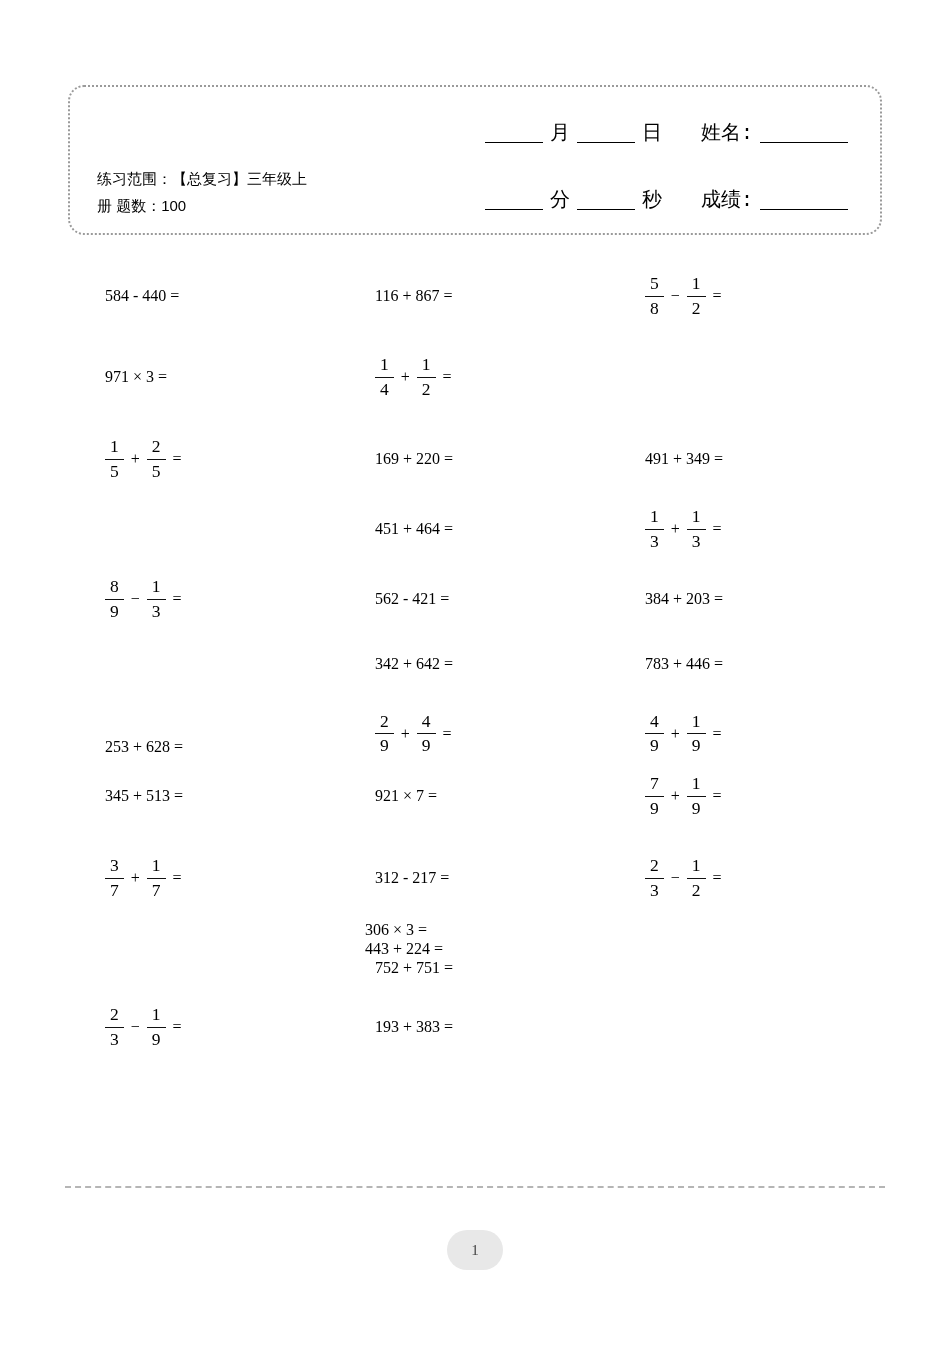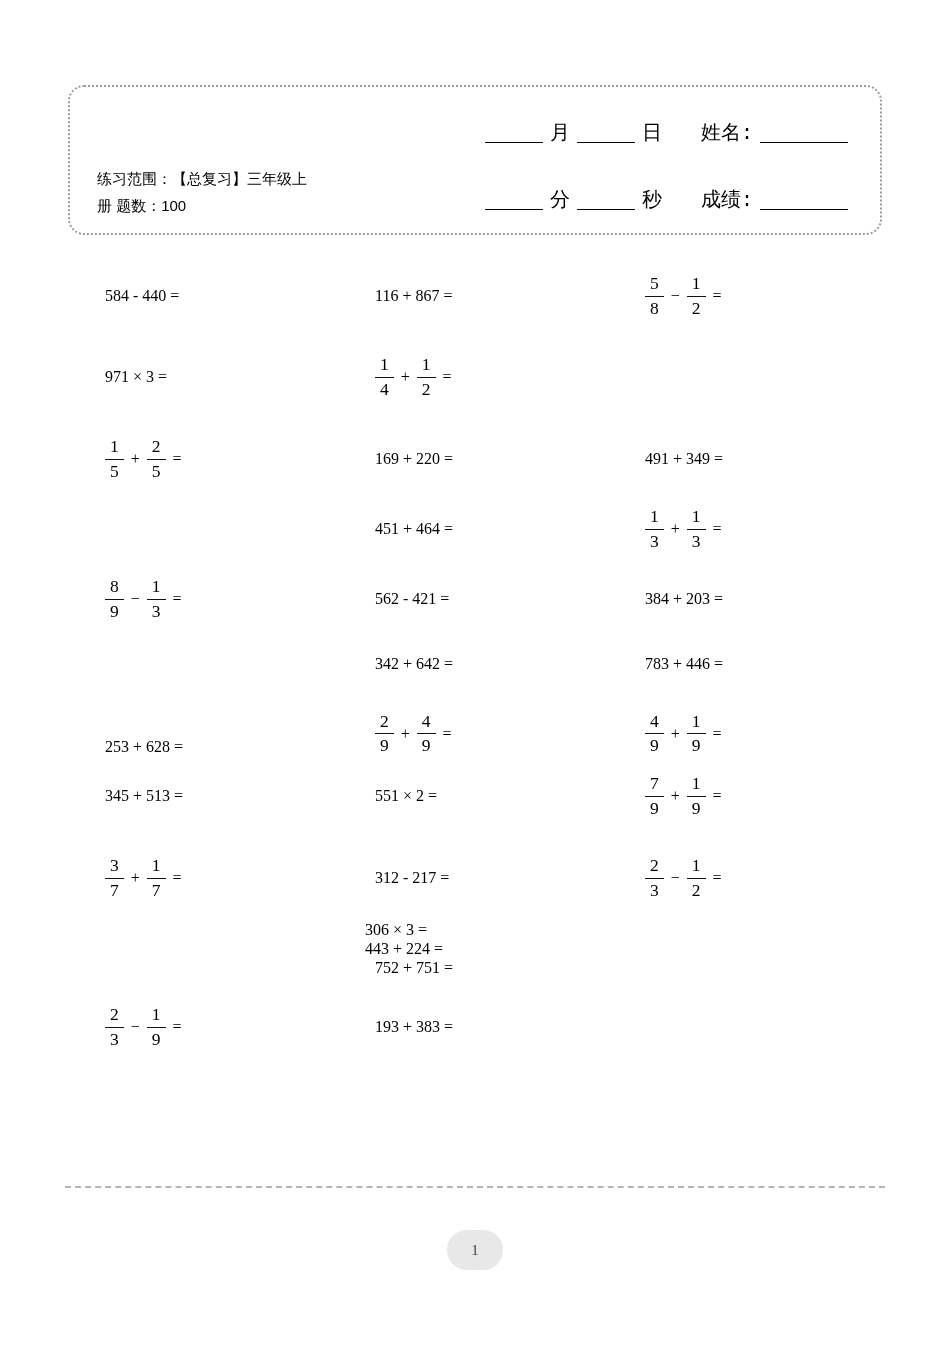--- a/index.html
+++ b/index.html
@@ -207,21 +207,21 @@
             <span class="den">9</span>
           </span>
           <span class="op">=</span>
         </div>
       </div>
       <div class="prob-row" style="height: 80px;">
         <div class="prob-cell">
           <span class="ptext">345 + 513 =</span>
         </div>
         <div class="prob-cell">
-          <span class="ptext">551 × 2 =</span>
+          <span class="ptext">921 × 7 =</span>
         </div>
         <div class="prob-cell">
           <span class="frac">
             <span class="num">7</span>
             <span class="den">9</span>
           </span>
           <span class="op">+</span>
           <span class="frac">
             <span class="num">1</span>
             <span class="den">9</span>

